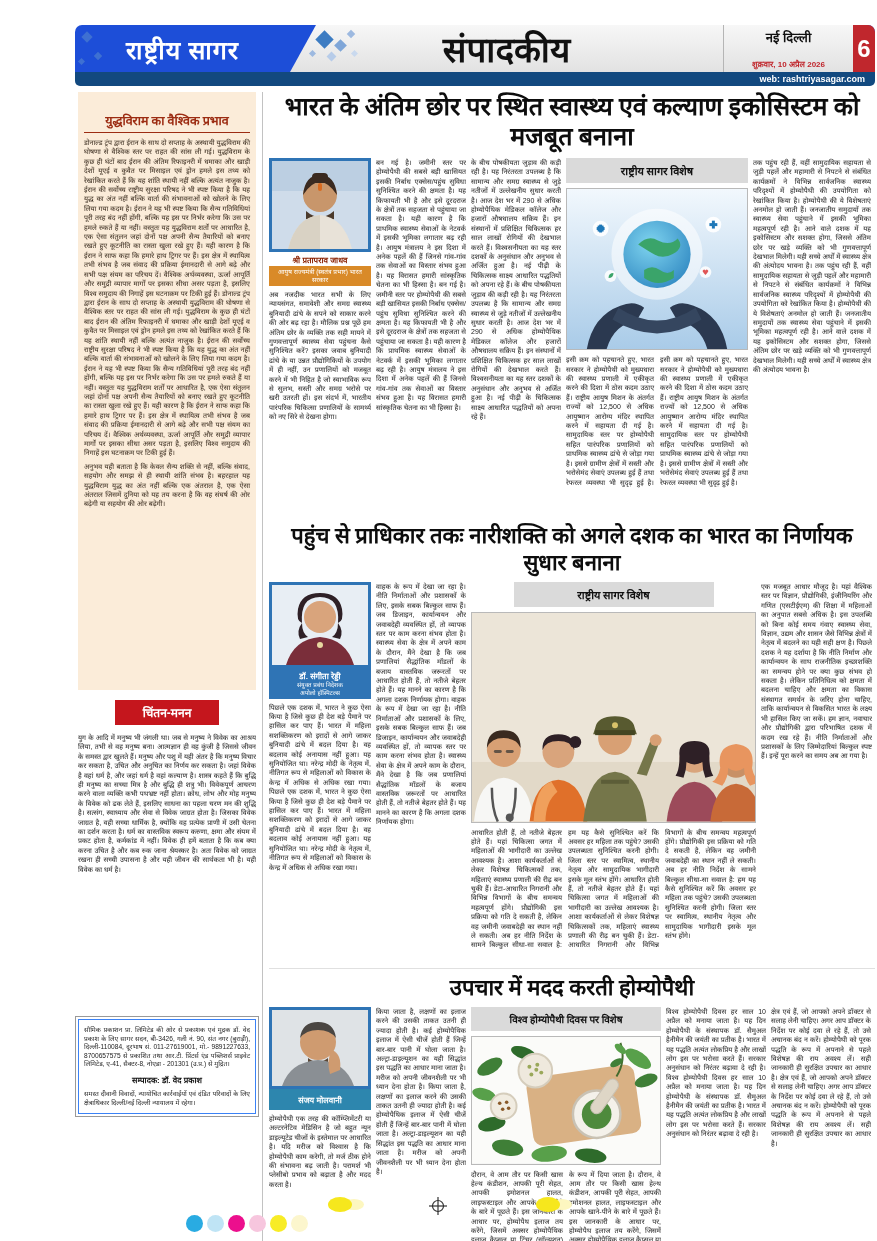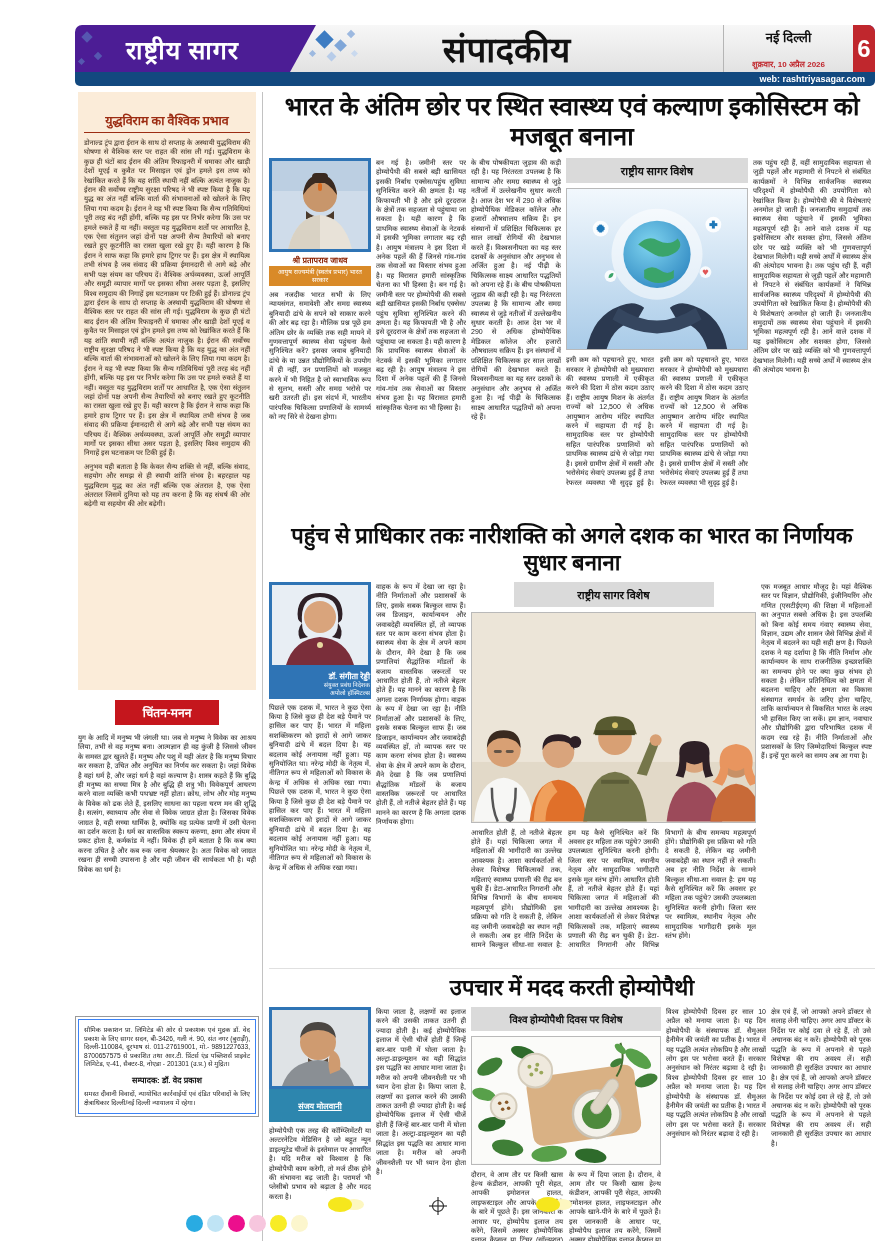--- a/index.html
+++ b/index.html
@@ -2,21 +2,21 @@
 <html><head>
 <meta charset="utf-8">
 <style>
   * { margin:0; padding:0; box-sizing:border-box; }
   html,body { background:#ffffff; }
   body { font-family:"Liberation Sans","DejaVu Sans",sans-serif; }
   .page { position:relative; width:877px; height:1241px; background:#ffffff; overflow:hidden; }
 
   
   .masthead { position:absolute; left:75px; top:25px; width:800px; }
-  .mast-top { height:47px; background:#4c1d95; border-radius:7px 7px 0 0; display:flex; position:relative; overflow:hidden; }
+  .mast-top { height:47px; background:#1d4ed8; border-radius:7px 7px 0 0; display:flex; position:relative; overflow:hidden; }
   .brand-box { width:215px; position:relative; display:flex; align-items:center; justify-content:center; }
   .brand { color:#fff; font-size:25px; font-weight:bold; font-family:"Liberation Serif","DejaVu Serif",serif; letter-spacing:1px; }
   .bdia { position:absolute; background:#5f92cc; transform:rotate(45deg); opacity:.5; }
   .mast-mid { flex:1; background:linear-gradient(#f7f7f7,#e2e2e2); clip-path:polygon(26px 0,100% 0,100% 100%,0 100%); display:flex; align-items:center; justify-content:center; position:relative; }
   .dia-cluster { position:absolute; left:10px; top:2px; width:90px; height:44px; }
   .dia { position:absolute; transform:rotate(45deg); }
   .section-title { font-size:35px; font-weight:bold; color:#111; font-family:"Liberation Serif","DejaVu Serif",serif; }
   .mast-right { width:130px; background:linear-gradient(#f7f7f7,#e2e2e2); border-left:1px solid #b5b5b5; display:flex; flex-direction:column; align-items:center; justify-content:center; gap:12px; }
   .city { font-size:13px; font-weight:bold; color:#111; }
   .date { font-size:8px; font-weight:bold; color:#c0272d; }
@@ -57,24 +57,24 @@
   .mid1 { width:182px; } .mid2 { width:285px; } .mid3 { width:190px; }
 
   .badge { background:#dadada; color:#111; font-weight:bold; font-size:11px; text-align:center; padding:5px 0; font-family:"Liberation Serif","DejaVu Serif",serif; margin-bottom:5px; }
   .artimg { display:block; width:100%; border:1px solid #b9b9b9; background:#eee; }
 
   figure.author { margin-bottom:4px; }
   .photo { display:block; width:100%; border:3px solid #2f74b5; background:#dfe8f2; }
   .aname { text-align:center; font-size:8px; font-weight:bold; color:#8b2304; padding:2px 0 1px; }
   .arole { text-align:center; font-size:6.4px; line-height:8px; color:#fff; padding:2px 1px; }
   .arole.orange { background:#d98a28; }
-  .cap-blue { background:#2f74b5; color:#fff; text-align:right; padding:2px 1px; }
+  .cap-blue { background:#2f74b5; color:#fff; text-align:center; padding:2px 1px; }
   .cap-blue .n { font-size:8px; font-weight:bold; }
   .cap-blue .r { font-size:6.2px; line-height:7.8px; }
-  .cap-teal { background:#2d86ae; color:#fff; text-align:center; font-size:8px; font-weight:bold; padding:11px 0;text-decoration:underline; }
+  .cap-teal { background:#2d86ae; color:#fff; text-align:center; font-size:8px; font-weight:bold; padding:5px 0; }
 
   .midtext2 { column-count:2; column-gap:6px; height:164px; overflow:hidden; margin-top:5px; }
   .midtext3 { column-count:3; column-gap:6px; height:138px; overflow:hidden; margin-top:5px; }
   .a3midtext { height:76px; overflow:hidden; margin-top:5px; column-count:2; column-gap:6px; }
   .a2 { margin-top:8px; } .a3 { margin-top:8px; border-top:1px solid #e0e0e0; padding-top:5px; }
 
   
   .dotrow { position:absolute; left:186px; top:1215px; display:flex; gap:4px; }
   .cdot { width:17px; height:17px; border-radius:50%; }
   .regmark { position:absolute; left:429px; top:1197px; }

